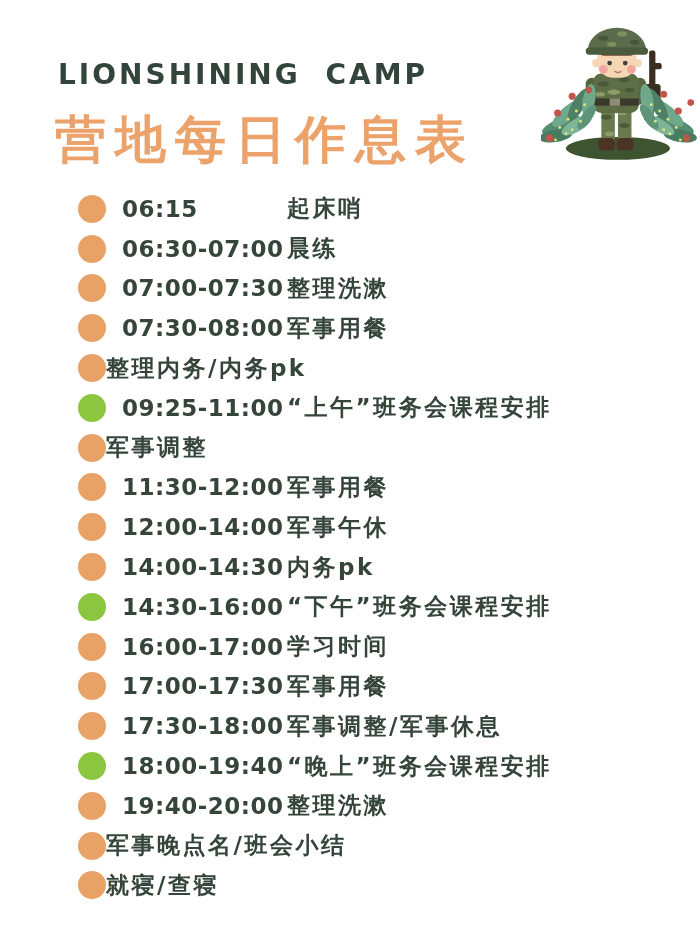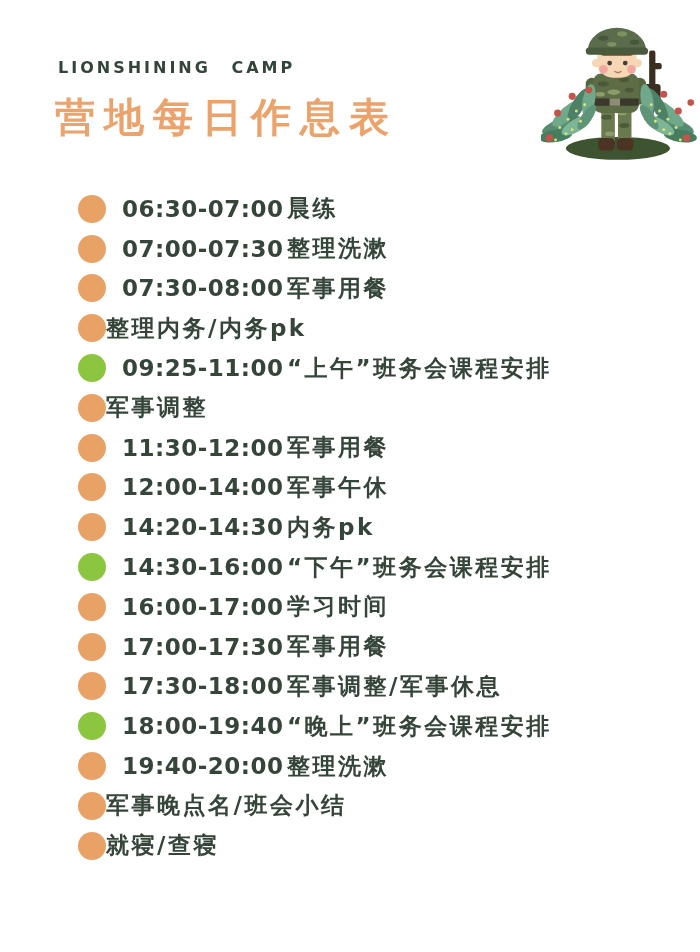--- a/index.html
+++ b/index.html
@@ -3,26 +3,26 @@
 <meta charset="utf-8">
 <style>
   html,body{margin:0;padding:0;}
   body{
     width:700px;height:952px;position:relative;overflow:hidden;
     background:#ffffff;
     font-family:"DejaVu Sans","Liberation Sans",sans-serif;
   }
   .brand{
     position:absolute;left:58px;top:58px;
-    font-size:16px;font-weight:bold;letter-spacing:3px;word-spacing:12px;
+    font-size:28px;font-weight:bold;letter-spacing:3px;word-spacing:12px;
     color:#33443A;
   }
   .title{
-    position:absolute;left:55px;top:90px;
-    font-size:40px;font-weight:bold;letter-spacing:9px;
+    position:absolute;left:55px;top:106px;
+    font-size:51px;font-weight:bold;letter-spacing:9px;
     color:#ECA26B;
   }
   .illustration{
     position:absolute;left:541px;top:8px;width:156px;height:158px;
   }
   .schedule{
     position:absolute;left:78px;top:189px;width:560px;
   }
   .row{
     display:flex;align-items:center;height:39.8px;
@@ -153,20 +153,25 @@
     <circle cx="124" cy="120" r="1.4"></circle>
       <circle cx="110" cy="108" r="1.4"></circle>
     <circle cx="118" cy="116" r="1.4"></circle>
       <circle cx="134" cy="126" r="1.4"></circle>
   </g>
 </svg>
 
 <div class="schedule">
     <div class="row">
     <span class="dot" style="background: rgb(233, 162, 102);"></span>
+    <span class="time">06:15</span>
+    <span class="activity">起床哨</span>
+  </div>
+    <div class="row">
+    <span class="dot" style="background: rgb(233, 162, 102);"></span>
     <span class="time">06:30-07:00</span>
     <span class="activity">晨练</span>
   </div>
     <div class="row">
     <span class="dot" style="background: rgb(233, 162, 102);"></span>
     <span class="time">07:00-07:30</span>
     <span class="activity">整理洗漱</span>
   </div>
     <div class="row">
     <span class="dot" style="background: rgb(233, 162, 102);"></span>
@@ -191,21 +196,21 @@
     <span class="time">11:30-12:00</span>
     <span class="activity">军事用餐</span>
   </div>
     <div class="row">
     <span class="dot" style="background: rgb(233, 162, 102);"></span>
     <span class="time">12:00-14:00</span>
     <span class="activity">军事午休</span>
   </div>
     <div class="row">
     <span class="dot" style="background: rgb(233, 162, 102);"></span>
-    <span class="time">14:20-14:30</span>
+    <span class="time">14:00-14:30</span>
     <span class="activity">内务pk</span>
   </div>
     <div class="row">
     <span class="dot" style="background: rgb(140, 197, 63);"></span>
     <span class="time">14:30-16:00</span>
     <span class="activity">“下午”班务会课程安排</span>
   </div>
     <div class="row">
     <span class="dot" style="background: rgb(233, 162, 102);"></span>
     <span class="time">16:00-17:00</span>

